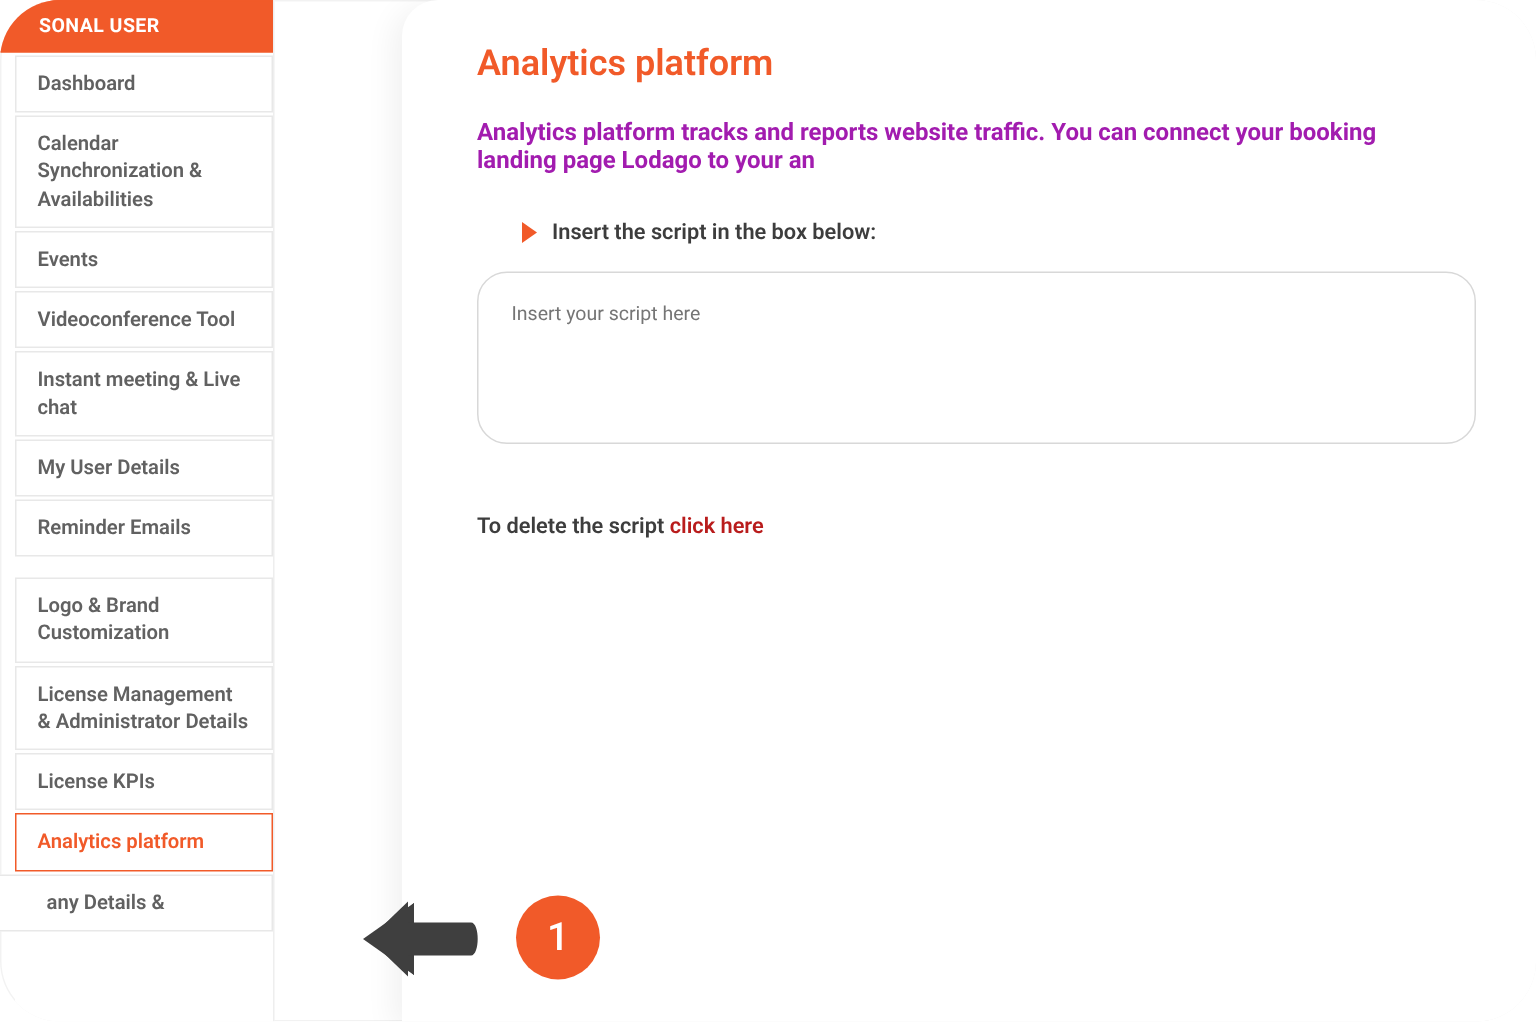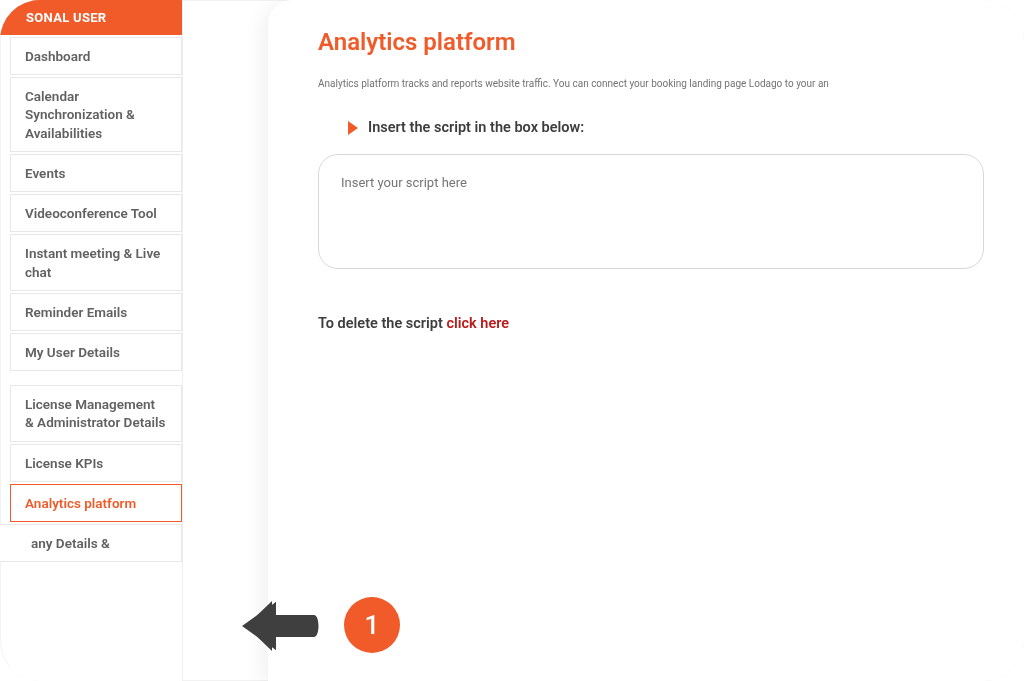--- a/index.html
+++ b/index.html
@@ -76,23 +76,23 @@
     box-shadow: -6px 4px 20px rgba(0,0,0,0.06);
     padding: 28px 50px 28px 50px;
   }
   .page-title {
     color: #f15a29;
     font-size: 24px;
     font-weight: 600;
     margin-bottom: 22px;
   }
   .page-desc {
-    color: #737373;
-    font-size: 10px;
-    font-weight: 400;
+    color: #a21caf;
+    font-size: 16px;
+    font-weight: 700;
     margin-bottom: 30px;
   }
   .instruction-row {
     display: flex;
     align-items: center;
     gap: 10px;
     margin-left: 30px;
     margin-bottom: 18px;
   }
   .tri {
@@ -156,25 +156,26 @@
 
 <div class="frame">
 
   <div class="sidebar">
     <div class="section-header first">SONAL USER</div>
     <div class="nav-item">Dashboard</div>
     <div class="nav-item">Calendar Synchronization &amp; Availabilities</div>
     <div class="nav-item">Events</div>
     <div class="nav-item">Videoconference Tool</div>
     <div class="nav-item">Instant meeting &amp; Live chat</div>
+    <div class="nav-item">My User Details</div>
     <div class="nav-item">Reminder Emails</div>
-    <div class="nav-item">My User Details</div>
 
     <div class="section-gap"></div>
 
+    <div class="nav-item">Logo &amp; Brand Customization</div>
     <div class="nav-item">License Management &amp; Administrator Details</div>
     <div class="nav-item">License KPIs</div>
     <div class="nav-item active">Analytics platform</div>
     <div class="nav-item cut">any Details &amp;</div>
   </div>
 
   <div class="content">
     <h1 class="page-title">Analytics platform</h1>
     <p class="page-desc">Analytics platform tracks and reports website traffic. You can connect your booking landing page Lodago to your an</p>
 

